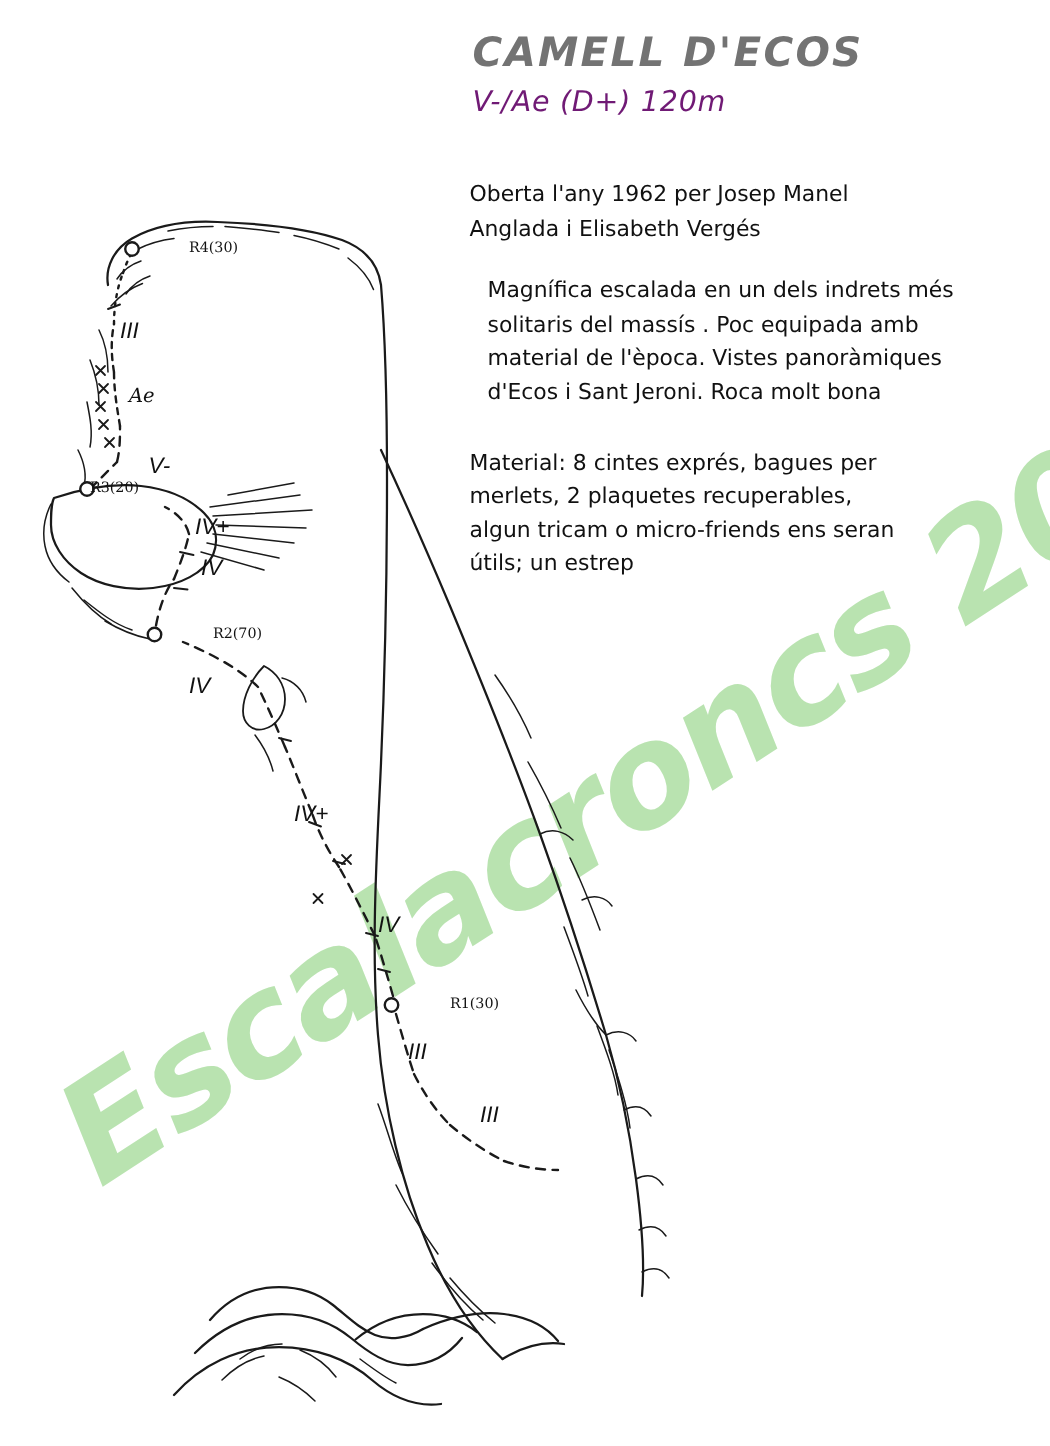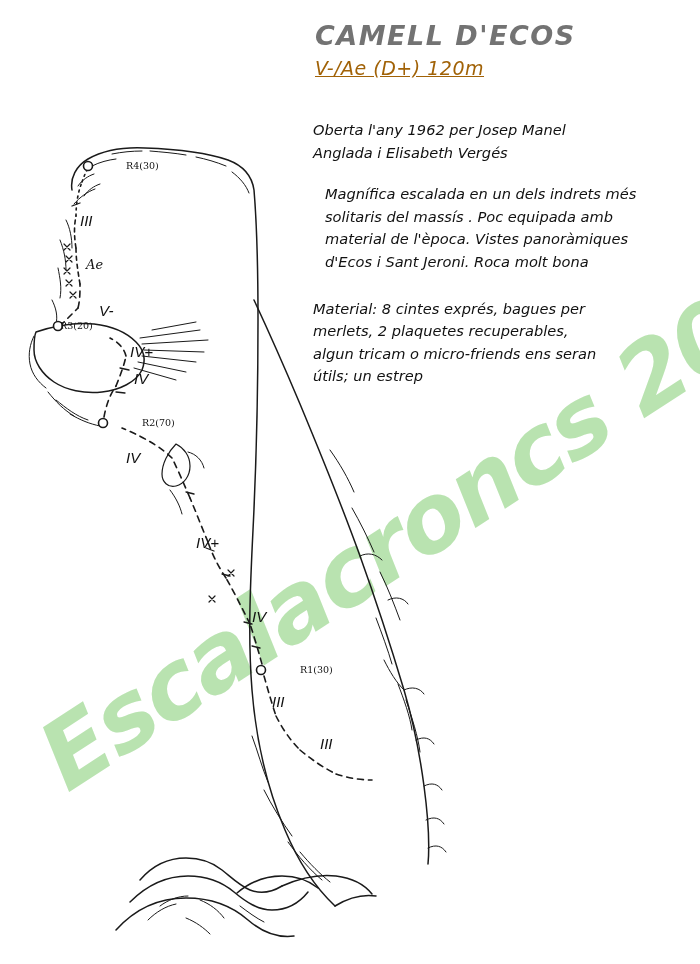--- a/index.html
+++ b/index.html
@@ -63,27 +63,25 @@
     font-size: 19px;
     letter-spacing: 1px;
     color: #111;
     margin: 0 0 3px 2px;
   }
   .grade {
     font-family: "DejaVu Sans", sans-serif;
     font-style: italic;
     font-size: 19px;
     letter-spacing: 0.5px;
-    color: #a16207;
+    color: #701a75;
     margin: 0 0 0 2px;
-    text-decoration: underline;
   }
   .para {
     font-family: "DejaVu Sans", sans-serif;
-    font-style: italic;
     font-size: 14.6px;
     line-height: 1.55;
     color: #111;
     margin: 0;
   }
   .para.p1 { margin-top: 40px; }
   .para.p2 { margin-top: 19px; }
   .para.p3 { margin-top: 19px; }
 
   

